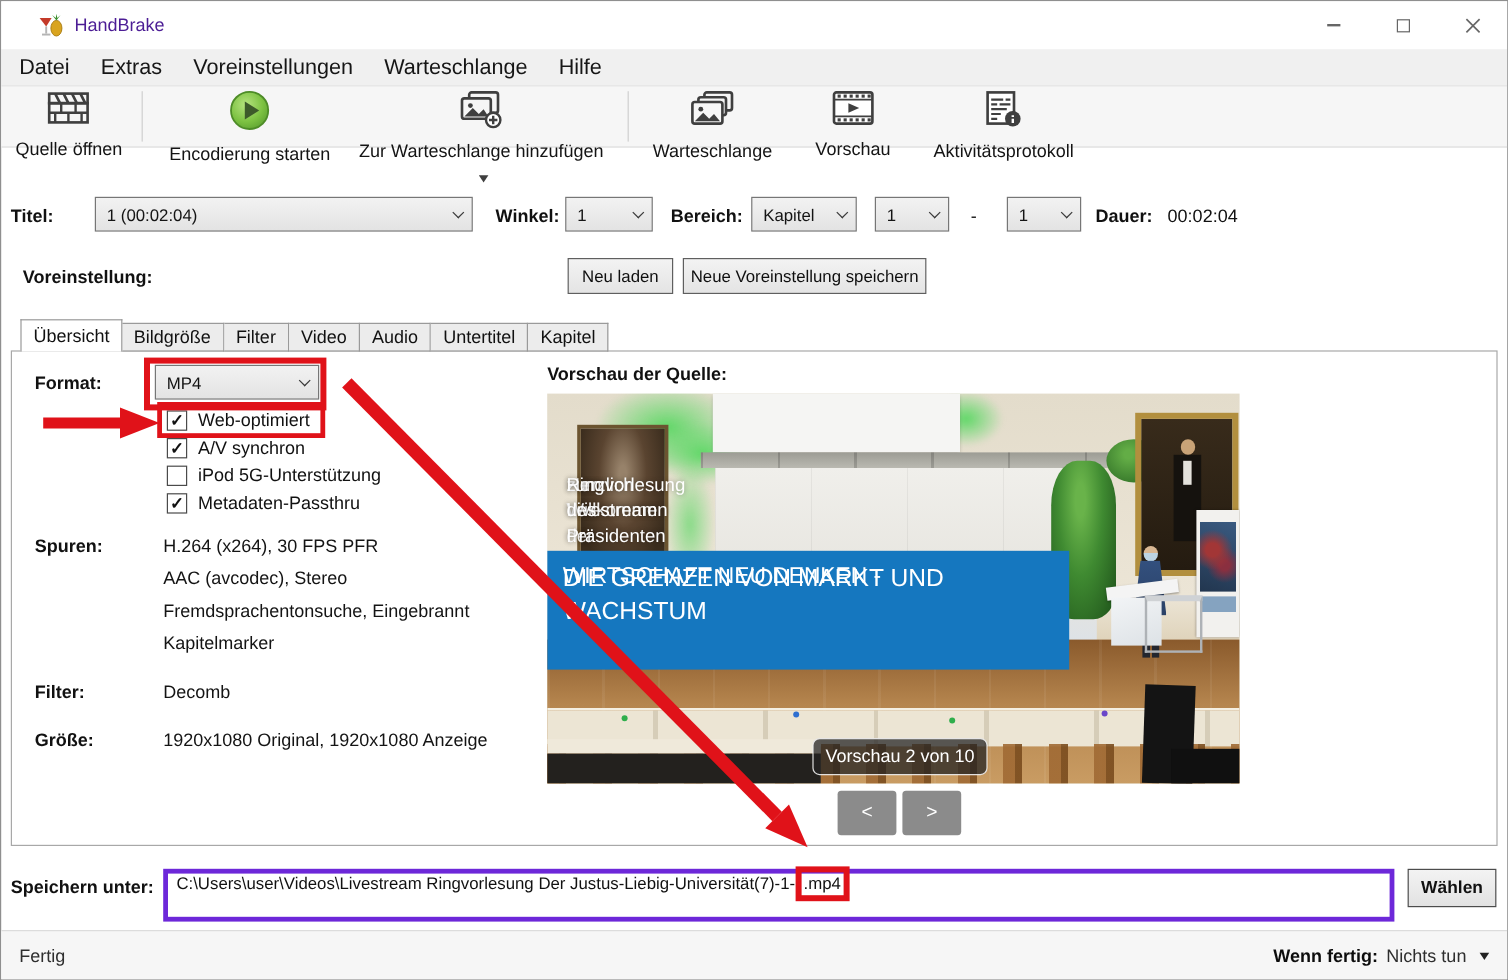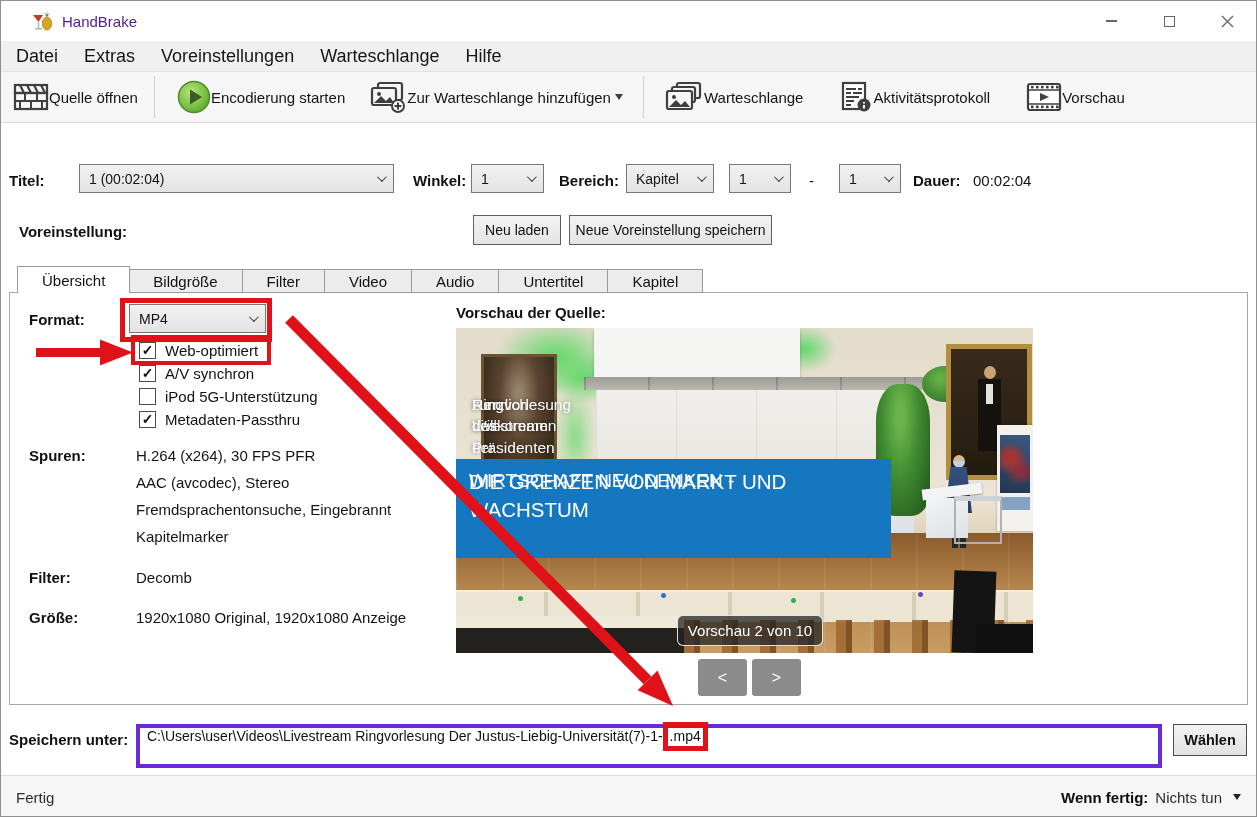--- a/index.html
+++ b/index.html
@@ -20,21 +20,21 @@
   .winbtn{width:58px;height:40px;display:flex;align-items:center;justify-content:center;}
   .min-glyph{width:11px;height:2px;background:#666;}
   .max-glyph{width:11px;height:11px;border:1.5px solid #666;}
 
   
   .menubar{position:absolute;left:0;top:40px;width:100%;height:30px;background:#f0f0f0;display:flex;align-items:center;padding-left:2px;}
   .menu-item{padding:0 13px;height:30px;display:flex;align-items:center;font-size:18px;color:#161616;}
 
   
   .toolbar{position:absolute;left:0;top:70px;width:100%;height:52px;background:#f6f6f6;border-top:1px solid #e3e3e3;border-bottom:1px solid #dcdcdc;display:flex;align-items:center;}
-  .tbtn{display:flex;align-items:center;height:44px;padding:0 12px;font-size:15px;color:#141414;}
+  .tbtn{display:flex;align-items:center;gap:11px;height:44px;padding:0 12px;font-size:15px;color:#141414;flex-direction:column;}
   .tsep{width:1px;height:42px;background:#cfcfcf;margin:0 4px;}
   .caret-down{width:0;height:0;border-left:4.5px solid transparent;border-right:4.5px solid transparent;border-top:6px solid #3f3f3f;margin-left:4px;}
   .tbicon{flex:0 0 auto;display:block;}
 
   
   .source-row{position:absolute;left:8px;top:132px;display:flex;align-items:baseline;gap:14px;white-space:nowrap;}
   .lbl{font-weight:700;color:#0d0d0d;}
   .graytext{color:#6e6e6e;}
 
   
@@ -45,21 +45,21 @@
   
   .trow-lbl{position:absolute;font-weight:700;white-space:nowrap;}
 
   
   .preset-drop{position:absolute;left:137px;top:214px;width:319px;height:30px;background:linear-gradient(#f0f0f0,#e2e2e2);border:1px solid var(--btn-border);display:flex;align-items:center;padding:0 24px 0 12px;font-size:14.5px;}
   .preset-arrow{position:absolute;right:9px;top:9px;width:0;height:0;border-top:5.5px solid transparent;border-bottom:5.5px solid transparent;border-left:7px solid #222;}
   .italic{font-style:italic;margin-left:5px;}
 
   
   .tabs{position:absolute;left:16px;top:265px;display:flex;align-items:flex-end;}
-  .tab{height:24px;background:#ececec;border:1px solid #9a9a9a;border-left:none;display:flex;align-items:center;padding:0 24px;font-size:15px;position:relative;}
+  .tab{height:24px;background:#ececec;border:1px solid #9a9a9a;border-left:none;display:flex;align-items:center;padding:0 10px;font-size:15px;position:relative;}
   .tab:first-child{border-left:1px solid #9a9a9a;}
   .tab.active{height:27px;background:#fff;border-left:1px solid #9a9a9a;border-bottom:none;z-index:3;margin-right:-1px;}
   .groupbox{position:absolute;left:8px;top:291px;width:1239px;height:413px;border:1px solid #a8a8a8;background:#fff;}
 
   
   .ov-lbl{position:absolute;font-weight:700;}
   .ov-val{position:absolute;color:#141414;}
   .chkrow{position:absolute;display:flex;align-items:center;gap:9px;height:20px;}
   .chkbox{width:17px;height:17px;background:#fff;border:1px solid #4a4a4a;display:flex;align-items:center;justify-content:center;font-size:14px;font-weight:700;color:#111;line-height:1;}
 
@@ -204,49 +204,49 @@
       <svg class="tbicon" width="40" height="32" viewBox="0 0 40 32">
         <rect x="13" y="2" width="23" height="15" rx="2" fill="#f6f6f6" stroke="#3f3f3f" stroke-width="2.2"></rect>
         <rect x="8" y="6" width="23" height="15" rx="2" fill="#f6f6f6" stroke="#3f3f3f" stroke-width="2.2"></rect>
         <rect x="3" y="10" width="25" height="18" rx="2" fill="#f6f6f6" stroke="#3f3f3f" stroke-width="2.2"></rect>
         <circle cx="10" cy="16" r="2" fill="#3f3f3f"></circle>
         <path d="M5 26 L12 19 L17 24 L21 20 L26 26 Z" fill="#3f3f3f"></path>
       </svg>
       <span>Warteschlange</span>
     </div>
     <div class="tbtn" style="margin-left:12px;">
-      <svg class="tbicon" width="34" height="32" viewBox="0 0 34 32">
-        <rect x="4" y="2" width="22" height="26" fill="#fff" stroke="#3f3f3f" stroke-width="2.2"></rect>
-        <path d="M7 8 H17 M19 8 H23 M7 12 H12 M14 12 H23 M7 16 H20 M7 20 H15 M7 24 H12" stroke="#3f3f3f" stroke-width="1.8"></path>
-        <circle cx="25" cy="24" r="6.5" fill="#3f3f3f"></circle>
-        <path d="M25 21 V22.4 M25 24 V27.5" stroke="#fff" stroke-width="2"></path>
-      </svg>
-      <span>Aktivitätsprotokoll</span>
-    </div>
-    <div class="tbtn" style="margin-left:12px;">
       <svg class="tbicon" width="36" height="30" viewBox="0 0 36 30">
         <rect x="2" y="2" width="32" height="26" rx="2" fill="#fff" stroke="#3f3f3f" stroke-width="2.2"></rect>
         <path d="M2 8 H34 M2 22 H34" stroke="#3f3f3f" stroke-width="1.6"></path>
         <g fill="#3f3f3f">
           <rect x="5" y="3.8" width="2.6" height="2.6"></rect>
             <rect x="10" y="3.8" width="2.6" height="2.6"></rect>
             <rect x="15" y="3.8" width="2.6" height="2.6"></rect>
             <rect x="20" y="3.8" width="2.6" height="2.6"></rect>
             <rect x="25" y="3.8" width="2.6" height="2.6"></rect>
             <rect x="30" y="3.8" width="2.6" height="2.6"></rect>
           <rect x="5" y="23.6" width="2.6" height="2.6"></rect>
             <rect x="10" y="23.6" width="2.6" height="2.6"></rect>
             <rect x="15" y="23.6" width="2.6" height="2.6"></rect>
             <rect x="20" y="23.6" width="2.6" height="2.6"></rect>
             <rect x="25" y="23.6" width="2.6" height="2.6"></rect>
             <rect x="30" y="23.6" width="2.6" height="2.6"></rect>
         </g>
         <polygon points="14,11 23,15 14,19" fill="#3f3f3f"></polygon>
       </svg>
       <span>Vorschau</span>
+    </div>
+    <div class="tbtn" style="margin-left:12px;">
+      <svg class="tbicon" width="34" height="32" viewBox="0 0 34 32">
+        <rect x="4" y="2" width="22" height="26" fill="#fff" stroke="#3f3f3f" stroke-width="2.2"></rect>
+        <path d="M7 8 H17 M19 8 H23 M7 12 H12 M14 12 H23 M7 16 H20 M7 20 H15 M7 24 H12" stroke="#3f3f3f" stroke-width="1.8"></path>
+        <circle cx="25" cy="24" r="6.5" fill="#3f3f3f"></circle>
+        <path d="M25 21 V22.4 M25 24 V27.5" stroke="#fff" stroke-width="2"></path>
+      </svg>
+      <span>Aktivitätsprotokoll</span>
     </div>
   </div>
 
 
   <span class="trow-lbl" style="left:8px;top:171px;">Titel:</span>
   <div class="select" style="left:78px;top:163px;width:315px;">
     <span>1 (00:02:04)</span>
       <span class="chev"></span>
   </div>
   <span class="trow-lbl" style="left:412px;top:171px;">Winkel:</span>

